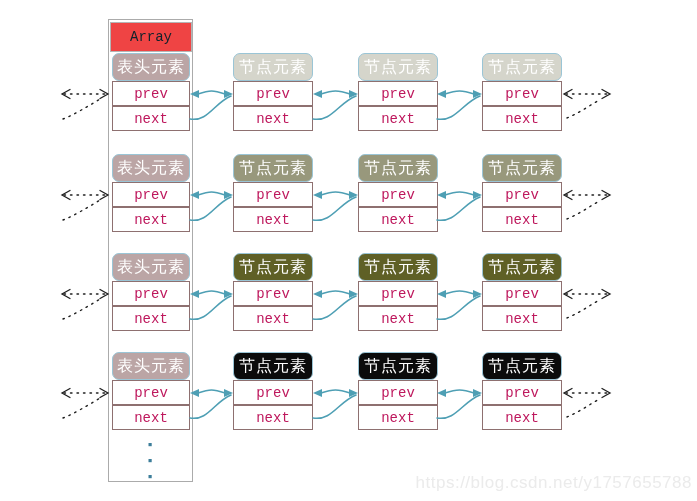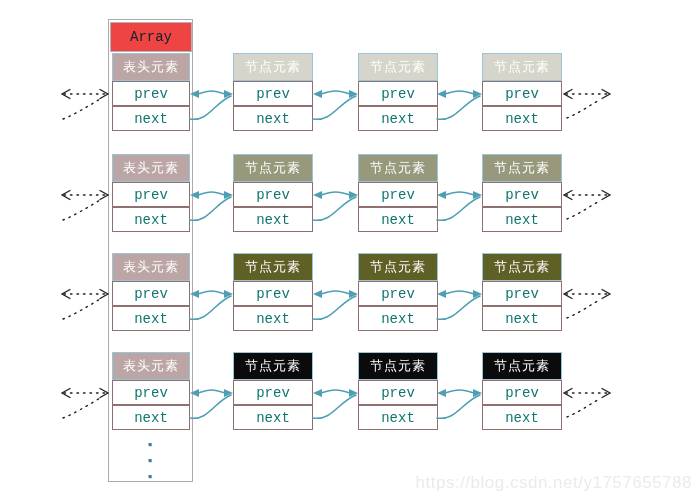--- a/index.html
+++ b/index.html
@@ -1,22 +1,22 @@
 <!DOCTYPE html>
 <html><head>
 <meta charset="utf-8">
 <style>
   html,body{margin:0;padding:0;background:#fff;}
   #diagram{
     position:relative;width:697px;height:501px;background:#ffffff;
     overflow:hidden;font-family:"Liberation Sans",sans-serif;
   }
   .cell{position:absolute;box-sizing:border-box;display:flex;align-items:center;justify-content:center;background:#fff;}
-  .cjk-cell{font-size:13px;letter-spacing:1px;color:#ffffff;font-family:"Liberation Sans",sans-serif;}
-  .mono-cell{font-size:14px;color:#0f766e;font-family:"Liberation Mono","DejaVu Sans Mono",monospace;}
+  .cjk-cell{font-size:16px;letter-spacing:1px;color:#ffffff;font-family:"Liberation Sans",sans-serif;border-radius:7px;}
+  .mono-cell{font-size:14px;color:#be185d;font-family:"Liberation Mono","DejaVu Sans Mono",monospace;}
   .array-cell{font-size:14px;color:#10222b;font-family:"Liberation Mono","DejaVu Sans Mono",monospace;}
   .container-col{position:absolute;box-sizing:border-box;background:#fff;}
   #arrow-layer{position:absolute;left:0;top:0;pointer-events:none;}
   .watermark{
     position:absolute;right:5px;bottom:8px;font-size:17px;color:#ebebeb;
     font-family:"Liberation Sans",sans-serif;letter-spacing:0.5px;
   }
 </style>
 </head>
 <body>

